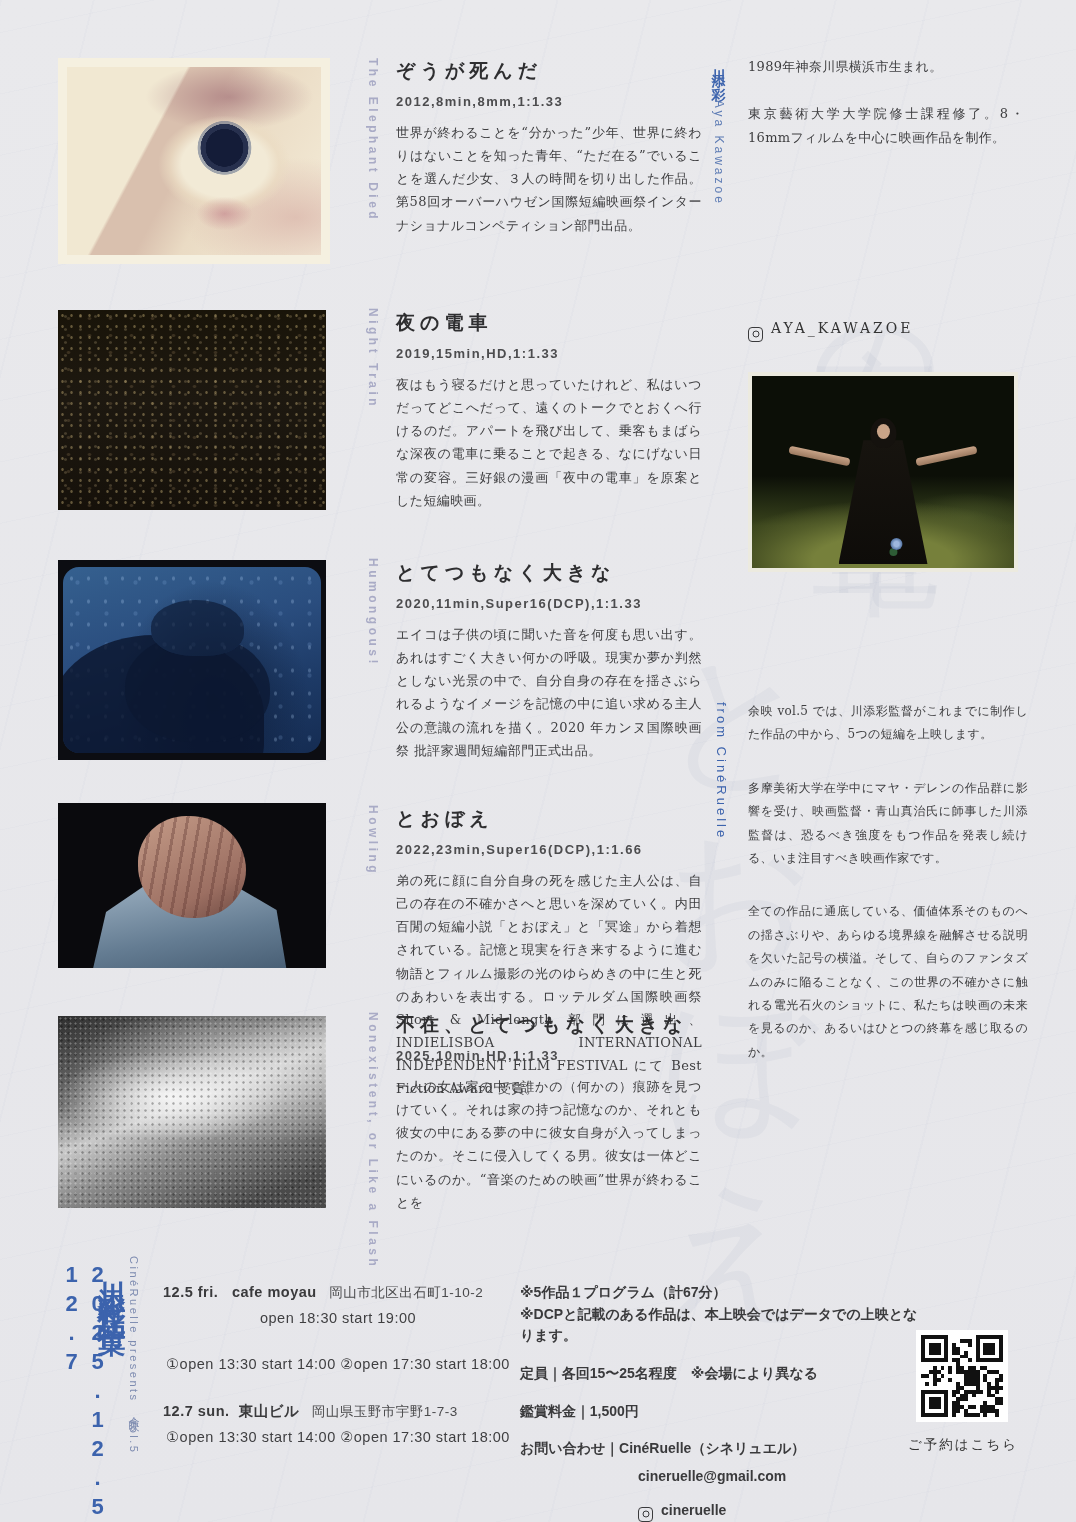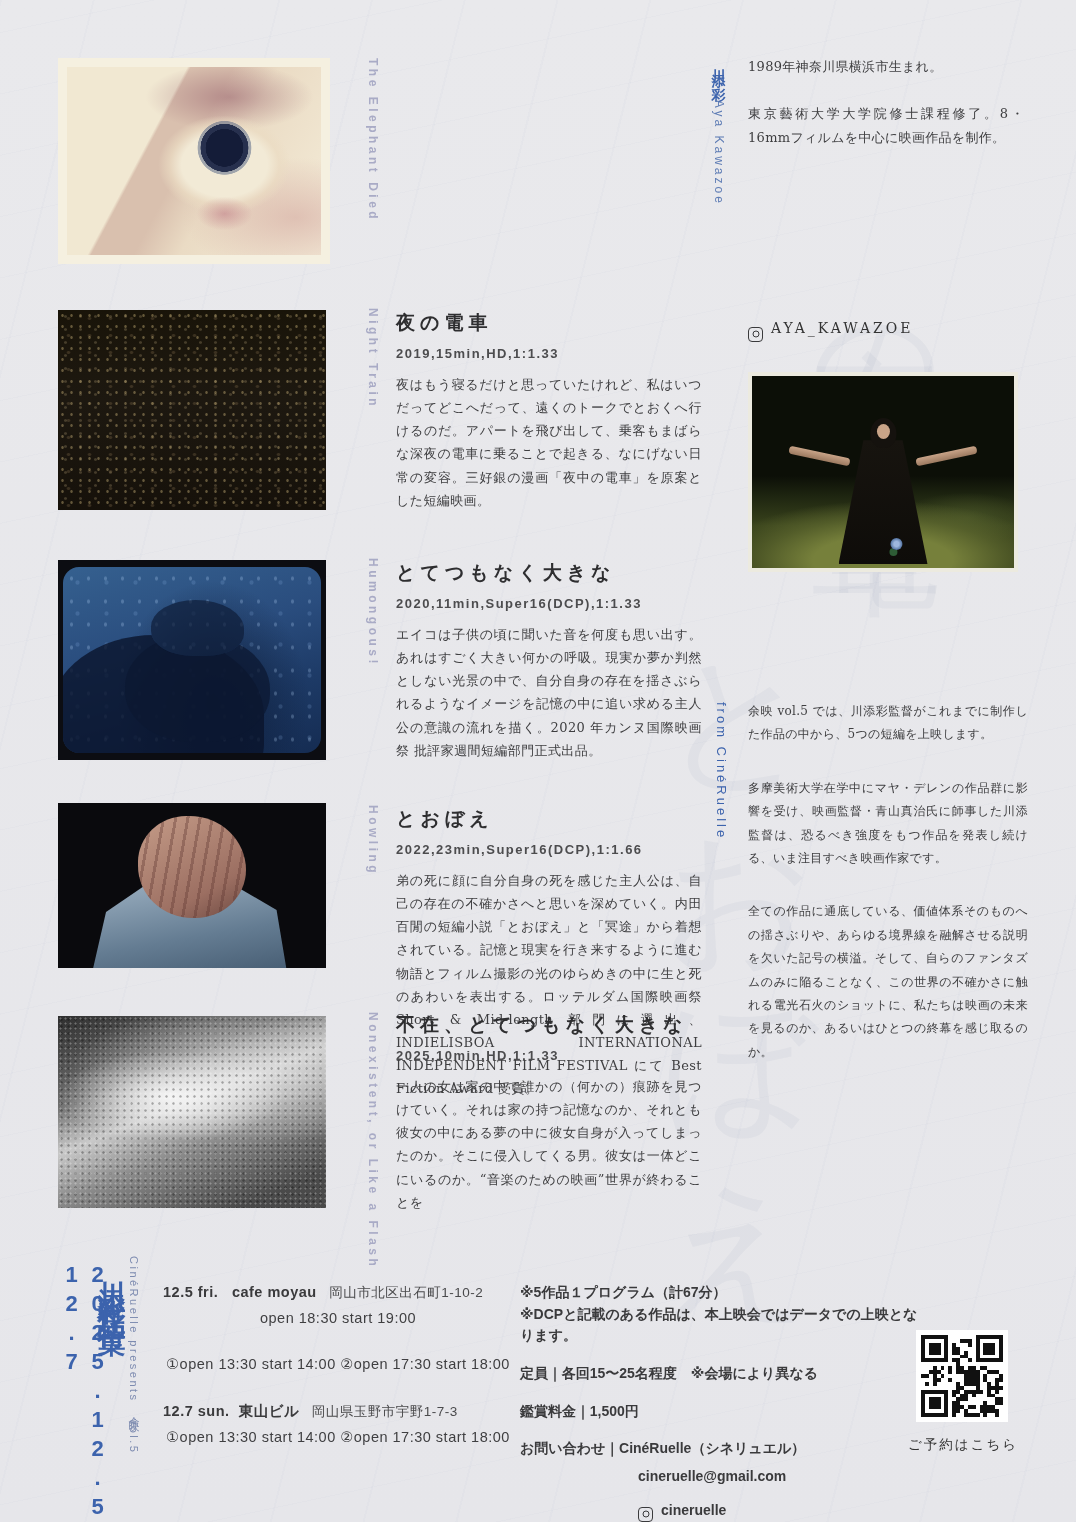--- a/index.html
+++ b/index.html
@@ -174,20 +174,25 @@
       <div class="silhouette"></div>
     </div>
   </div>
   <div class="still still-howling">
     <div class="shirt"></div>
     <div class="hands"></div>
   </div>
   <div class="still still-nonexistent"></div>
 
   <div class="film-label" style="top:58px;">The Elephant Died</div>
+  <div class="film-text" style="top:58px;">
+    <div class="film-title">ぞうが死んだ</div>
+    <div class="film-meta">2012,8min,8mm,1:1.33</div>
+    <div class="film-desc">世界が終わることを“分かった”少年、世界に終わりはないことを知った青年、“ただ在る”でいることを選んだ少女、３人の時間を切り出した作品。第58回オーバーハウゼン国際短編映画祭インターナショナルコンペティション部門出品。</div>
+  </div>
 
   <div class="film-label" style="top:308px;">Night Train</div>
   <div class="film-text" style="top:310px;">
     <div class="film-title">夜の電車</div>
     <div class="film-meta">2019,15min,HD,1:1.33</div>
     <div class="film-desc">夜はもう寝るだけと思っていたけれど、私はいつだってどこへだって、遠くのトークでとおくへ行けるのだ。アパートを飛び出して、乗客もまばらな深夜の電車に乗ることで起きる、なにげない日常の変容。三好銀の漫画「夜中の電車」を原案とした短編映画。</div>
   </div>
 
   <div class="film-label" style="top:558px;">Humongous!</div>
   <div class="film-text" style="top:560px;">

